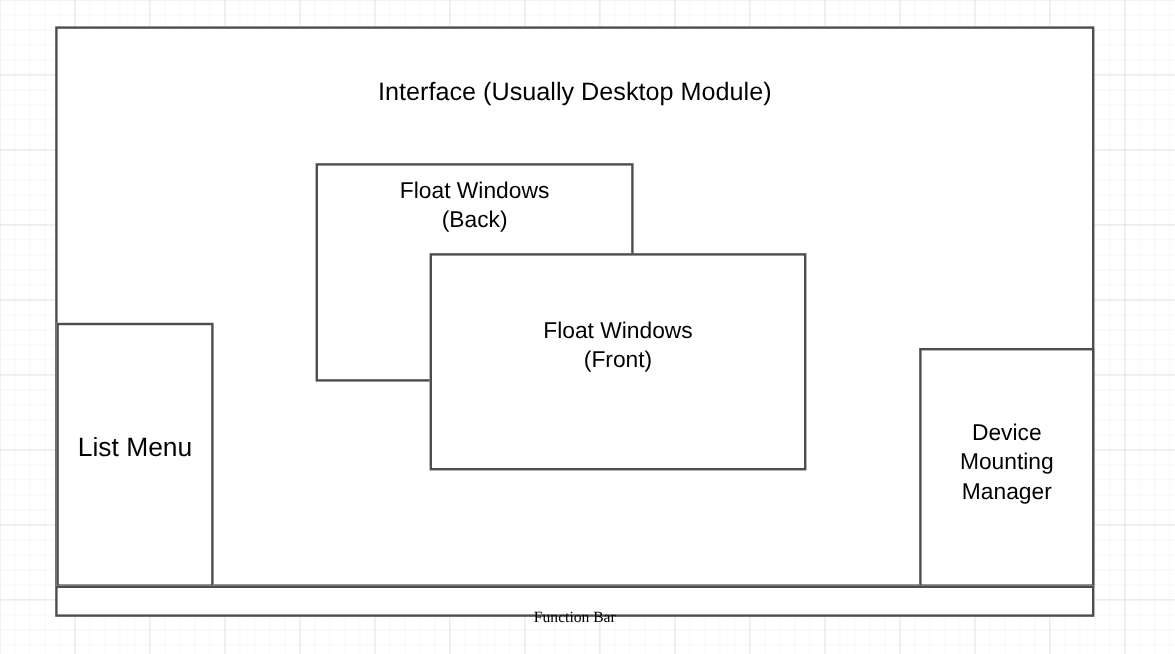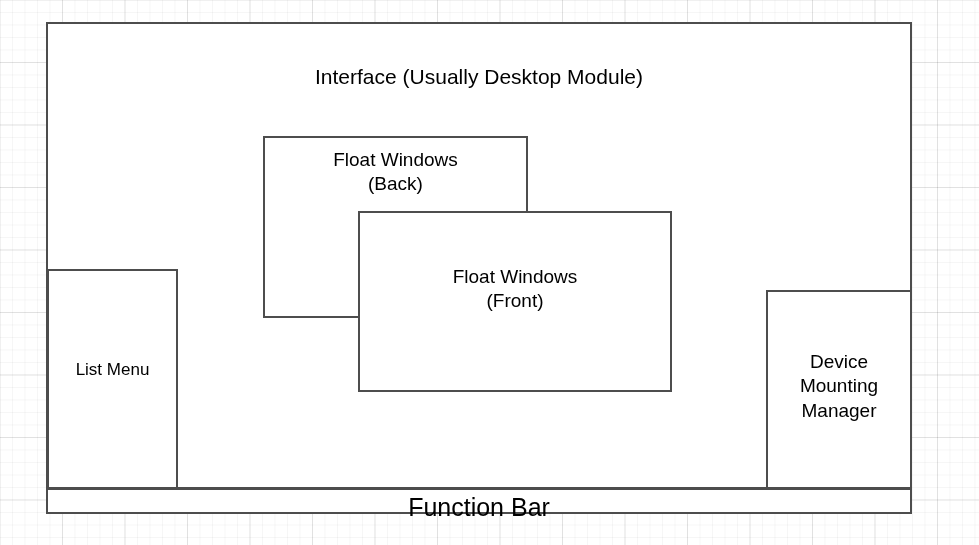--- a/index.html
+++ b/index.html
@@ -96,21 +96,21 @@
   
   #list-menu-box {
     left: 47px;
     top: 269px;
     width: 131px;
     height: 220px;
     z-index: 2;
   }
   #list-menu-label {
     top: 88px;
-    font-size: 17px;
+    font-size: 22px;
   }
 
   
   #device-manager-box {
     left: 766px;
     top: 290px;
     width: 146px;
     height: 199px;
     z-index: 2;
     text-decoration: underline;
@@ -122,22 +122,23 @@
 
   
   #function-bar-box {
     left: 46px;
     top: 488px;
     width: 866px;
     height: 26px;
     z-index: 5;
   }
   #function-bar-label {
-    top: 1px;
-    font-size: 25px;
+    top: 16px;
+    font-size: 13px;
+    font-family: Liberation Serif, serif;
   }
 </style>
 </head>
 <body>
 
 <div id="canvas">
 
   <div class="box" id="interface-box">
     <div class="box-label" id="interface-label">Interface (Usually Desktop Module)</div>
   </div>

